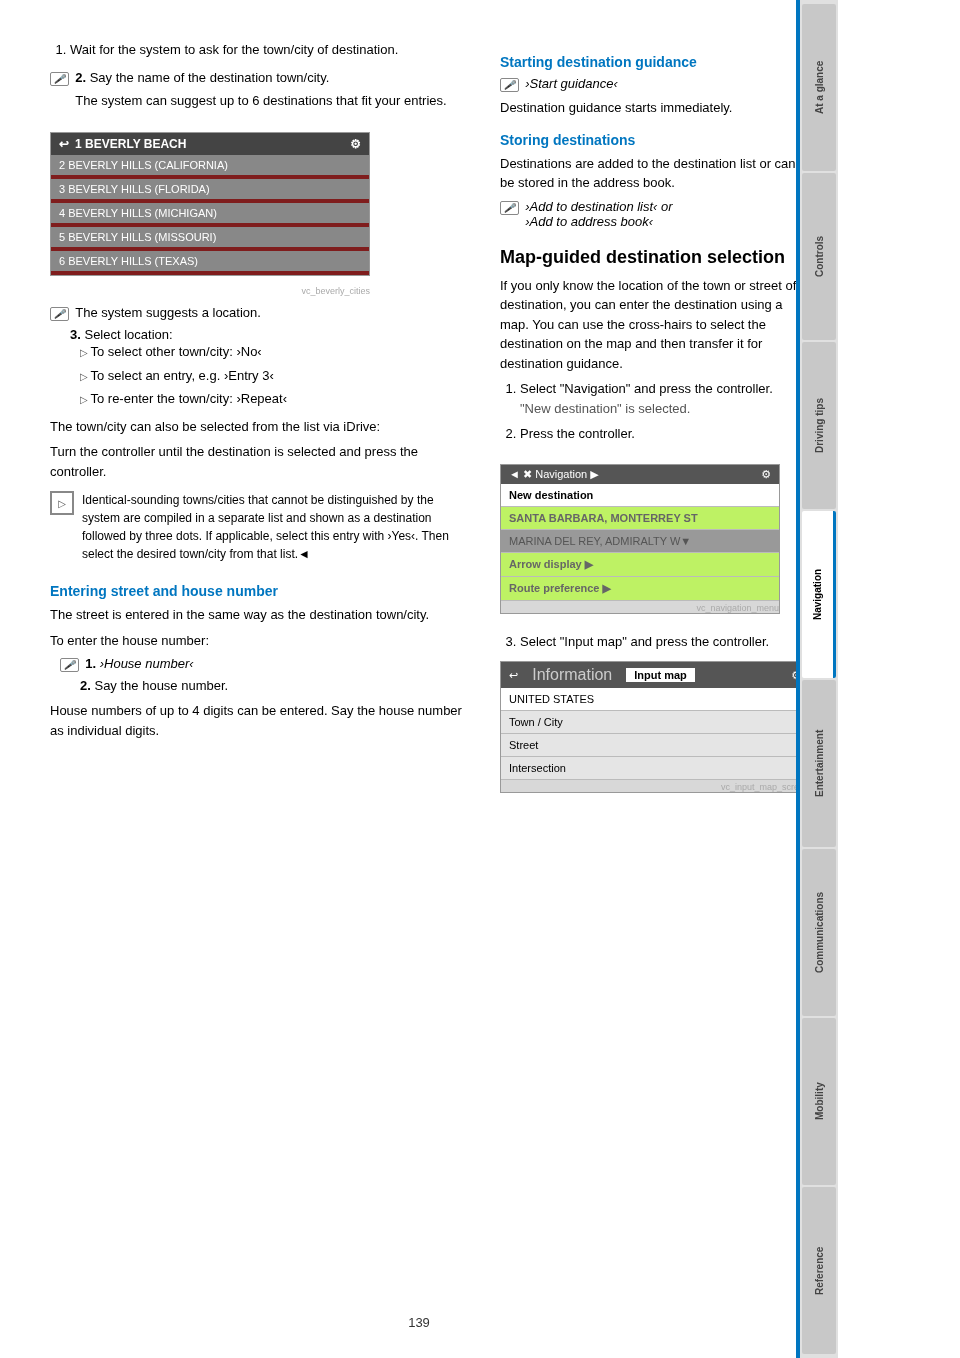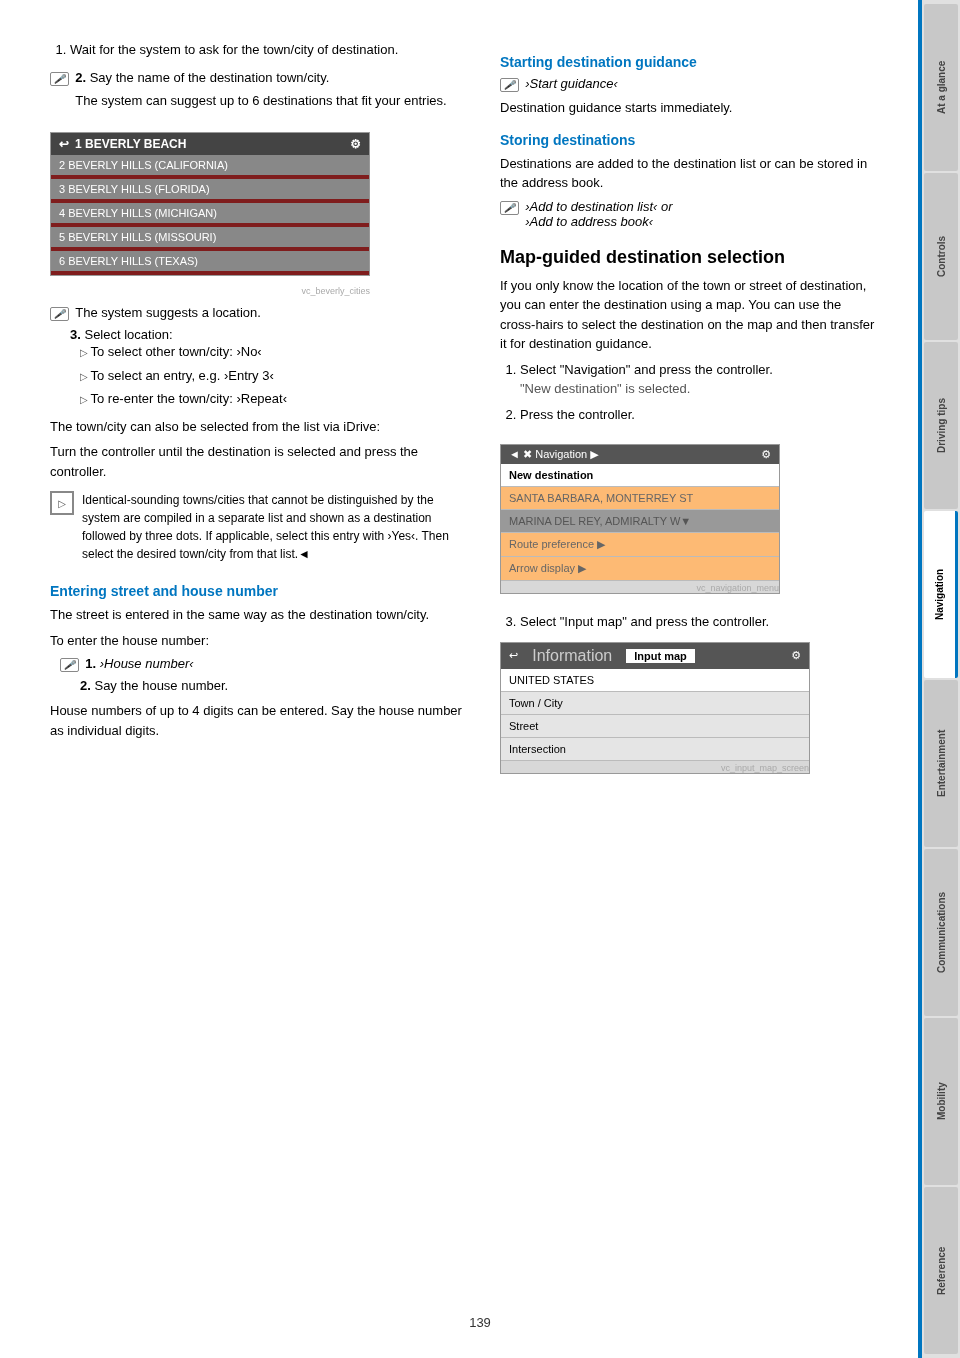--- a/index.html
+++ b/index.html
@@ -8,21 +8,21 @@
       font-size: 13px;
       background: #fff;
       color: #000;
       width: 960px;
       min-height: 1358px;
       position: relative;
     }
 
     .page-container {
       display: flex;
-      width: 960px;
+      width: 838px;
       min-height: 1358px;
       position: relative;
     }
 
     
     .sidebar-right {
       position: absolute;
       right: 0;
       top: 0;
       width: 38px;
@@ -235,22 +235,23 @@
       border-bottom: 1px solid #bbb;
       background: #e5e5e5;
     }
 
     .nav-screen-row.highlight {
       background: #fff;
       font-weight: bold;
     }
 
     .nav-screen-row.gray {
-      background: #fdba74;
+      background: #bef264;
       color: #666;
+      font-weight: bold;
     }
 
     .nav-screen-row.darker {
       background: #999;
       color: #555;
     }
 
     
     .input-screen {
       border: 1px solid #999;
@@ -482,24 +483,24 @@
         <div class="nav-screen-row highlight">
           <span>New destination</span>
         </div>
         <div class="nav-screen-row gray">
           <span>SANTA BARBARA, MONTERREY ST</span>
         </div>
         <div class="nav-screen-row darker">
           <span>MARINA DEL REY, ADMIRALTY W▼</span>
         </div>
         <div class="nav-screen-row gray">
+          <span>Arrow display ▶</span>
+        </div>
+        <div class="nav-screen-row gray">
           <span>Route preference ▶</span>
-        </div>
-        <div class="nav-screen-row gray">
-          <span>Arrow display ▶</span>
         </div>
         <div class="watermark-text">vc_navigation_menu</div>
       </div>
 
       
       <ol class="main-list" start="3" style="margin-top:8px;">
         <li>
           <span>Select "Input map" and press the controller.</span>
         </li>
       </ol>

